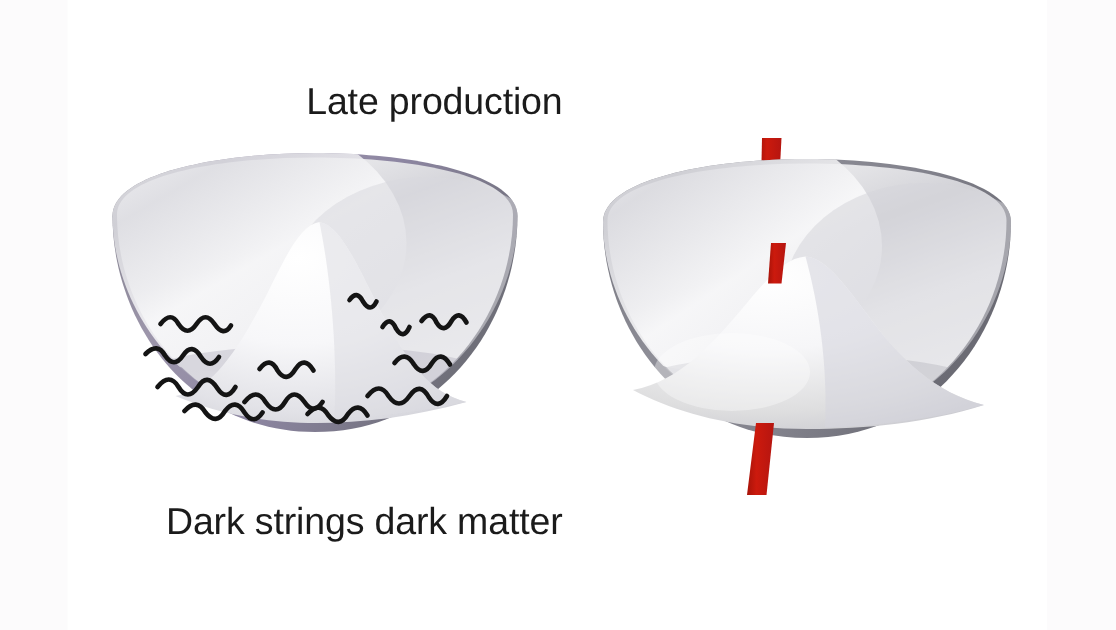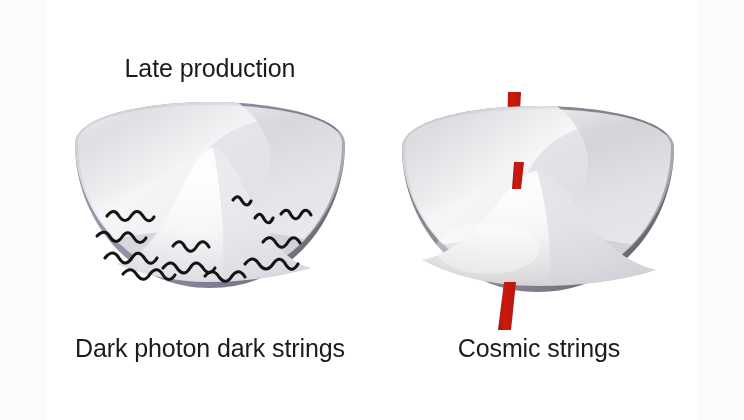--- a/index.html
+++ b/index.html
@@ -31,21 +31,21 @@
     position: absolute;
     top: 0;
     height: 420px;
   }
   .panel.left-panel  { left: 45px;  width: 330px; }
   .panel.right-panel { left: 380px; width: 318px; }
 
   .caption {
     position: absolute;
     width: 100%;
-    text-align: center;
+    text-align: right;
     color: #1b1b1b;
     font-size: 25px;
     font-weight: 400;
     letter-spacing: -0.1px;
     white-space: nowrap;
   }
   .caption.top    { top: 54px; }
   .caption.bottom { top: 334px; }
 
   .figure {
@@ -131,21 +131,21 @@
           <path d="M160,180 q8,-9 14,1 q7,9 13,-1 q7,-9 13,1"></path>
           <path d="M200,168 q8,-10 14,0 q7,10 14,0 q7,-10 13,1 q6,9 12,-1"></path>
           <path d="M218,146 q7,-9 13,1 q6,9 12,-1 q6,-9 12,1"></path>
           <path d="M188,104 q5,-7 9,1 q5,8 9,0"></path>
           <path d="M210,122 q5,-8 9,1 q5,8 9,-1"></path>
           <path d="M236,118 q6,-8 10,1 q5,8 10,-1 q5,-8 10,1"></path>
         </g>
       </svg>
     </div>
 
-    <div class="caption bottom">Dark photon dark strings</div>
+    <div class="caption bottom">Dark strings dark matter</div>
   </div>
 
   <div class="panel right-panel">
 
 
     <div class="figure">
       <svg viewBox="0 0 318 230" width="318" height="230">
         <defs>
           <linearGradient id="bowlR" x1="0" y1="0" x2="0.55" y2="1">
             <stop offset="0" stop-color="#ffffff"></stop>
@@ -203,16 +203,15 @@
         <path d="M157,75 C170,76 182,92 197,112 C220,144 244,166 276,174
                  C240,184 204,188 170,189 C172,148 166,108 157,75 Z" fill="#d6d6dd" opacity="0.6"></path>
         <ellipse cx="108" cy="152" rx="52" ry="26" fill="#ffffff" opacity="0.35"></ellipse>
 
         <path d="M134,66 L144,66 L141,93 L132,93 Z" fill="url(#stringGrad)"></path>
 
         <path d="M124,186 L136,186 L131,234 L118,234 Z" fill="url(#stringGrad)"></path>
       </svg>
     </div>
 
-    <div class="caption bottom">Cosmic strings</div>
   </div>
 
 </div>
 
 </body></html>

